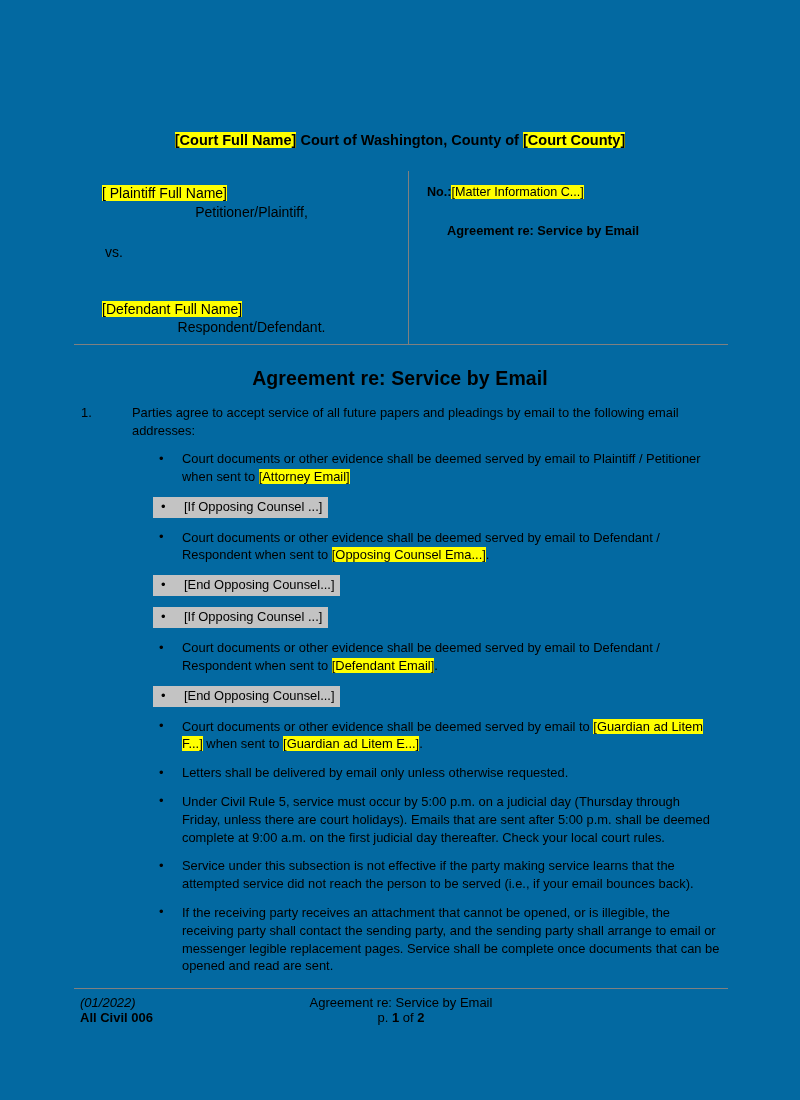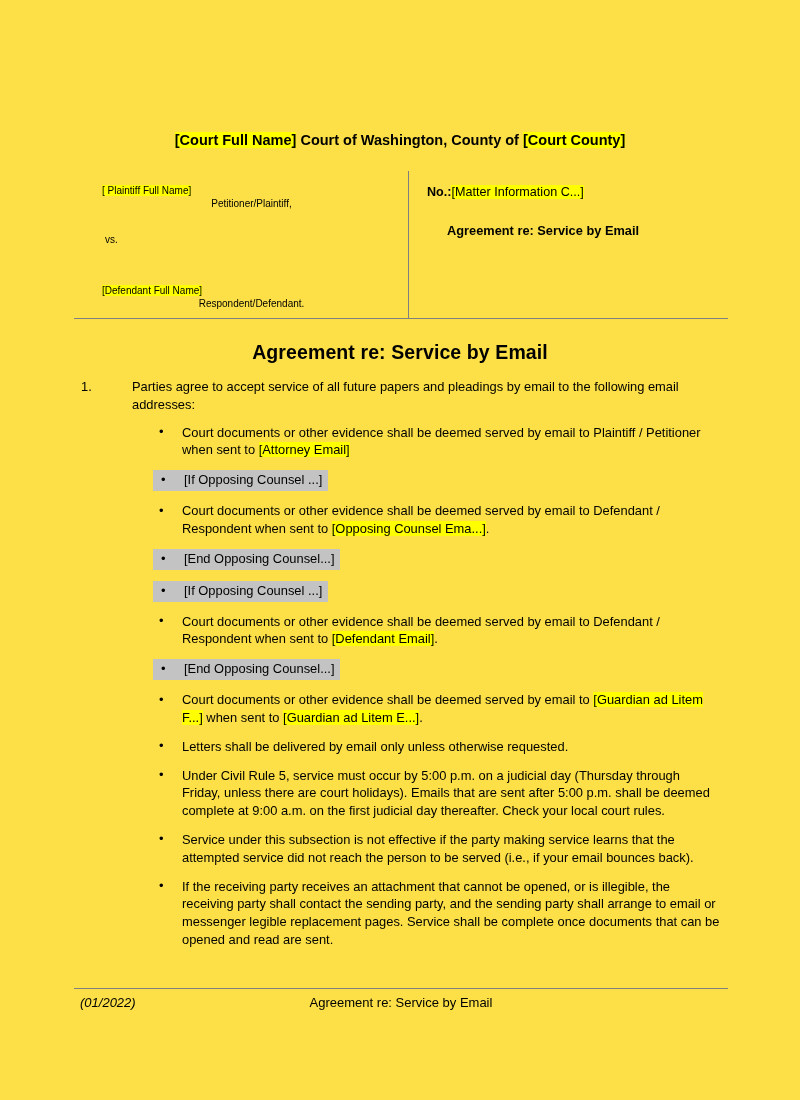--- a/index.html
+++ b/index.html
@@ -11,21 +11,21 @@
     width: 800px;
     height: 1100px;
     font-family: "Liberation Sans", sans-serif;
     color: #000000;
     -webkit-font-smoothing: antialiased;
   }
   .page {
     position: relative;
     width: 800px;
     height: 1100px;
-    background: #fde047;
+    background: #0369a1;
     overflow: hidden;
   }
   .content {
     position: absolute;
     left: 80px;
     top: 0;
     width: 640px;
   }
 
   
@@ -46,21 +46,21 @@
     margin-left: -6px;
     border-bottom: 1.2px solid #808080;
     min-height: 130px;
     display: flex;
   }
   .caption-left {
     width: 335px;
     box-sizing: border-box;
     padding: 13px 10px 8px 28px;
     border-right: 1.2px solid #808080;
-    font-size: 10px;
+    font-size: 14px;
     line-height: 1.32;
   }
   .caption-right {
     flex: 1;
     box-sizing: border-box;
     padding: 13px 10px 8px 18px;
     font-size: 12.6px;
     line-height: 1.32;
   }
   .caption-left .party-line { margin: 0; }
@@ -265,14 +265,18 @@
       </li>
 
     </ul>
   </div>
 
   <div class="footer">
     <div class="footer-row">
       <span class="footer-left rev">(01/2022)</span>
       <div class="footer-center">Agreement re: Service by Email</div>
     </div>
+    <div class="footer-row">
+      <span class="footer-left form">All Civil 006</span>
+      <div class="footer-center"><span>p. </span><b>1</b><span> of </span><b>2</b></div>
+    </div>
   </div>
 </div>
 
 </body></html>

